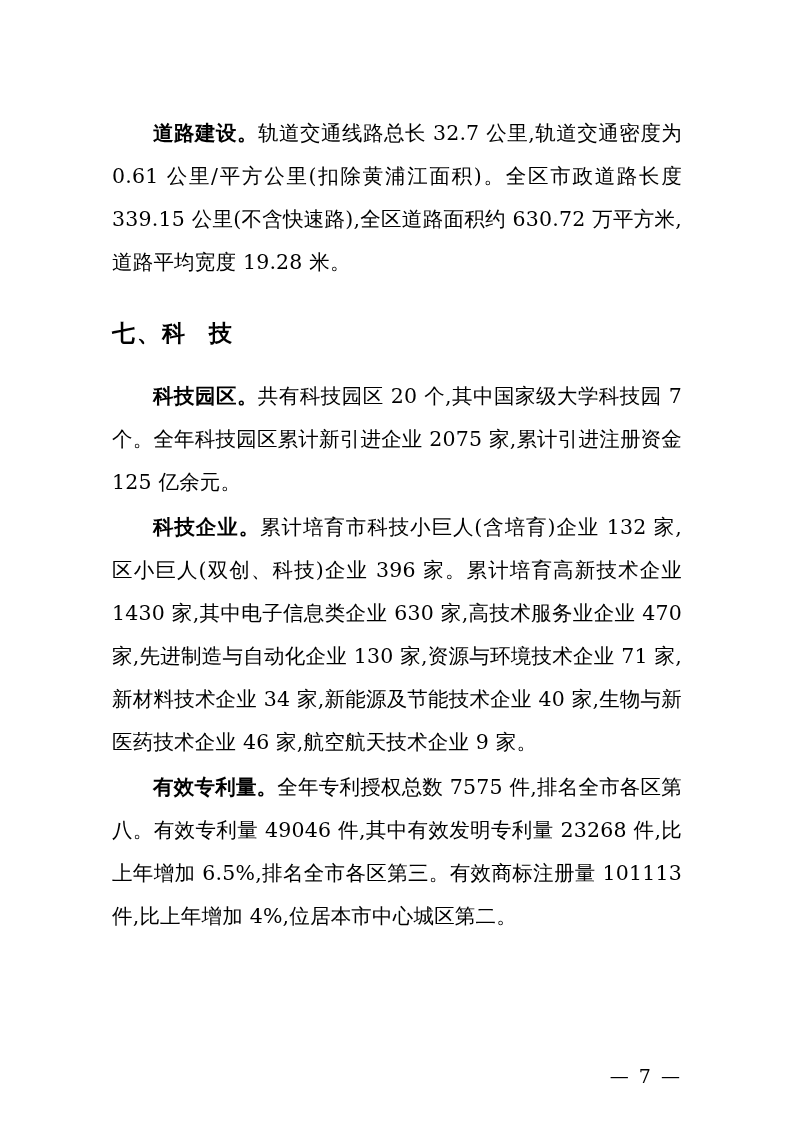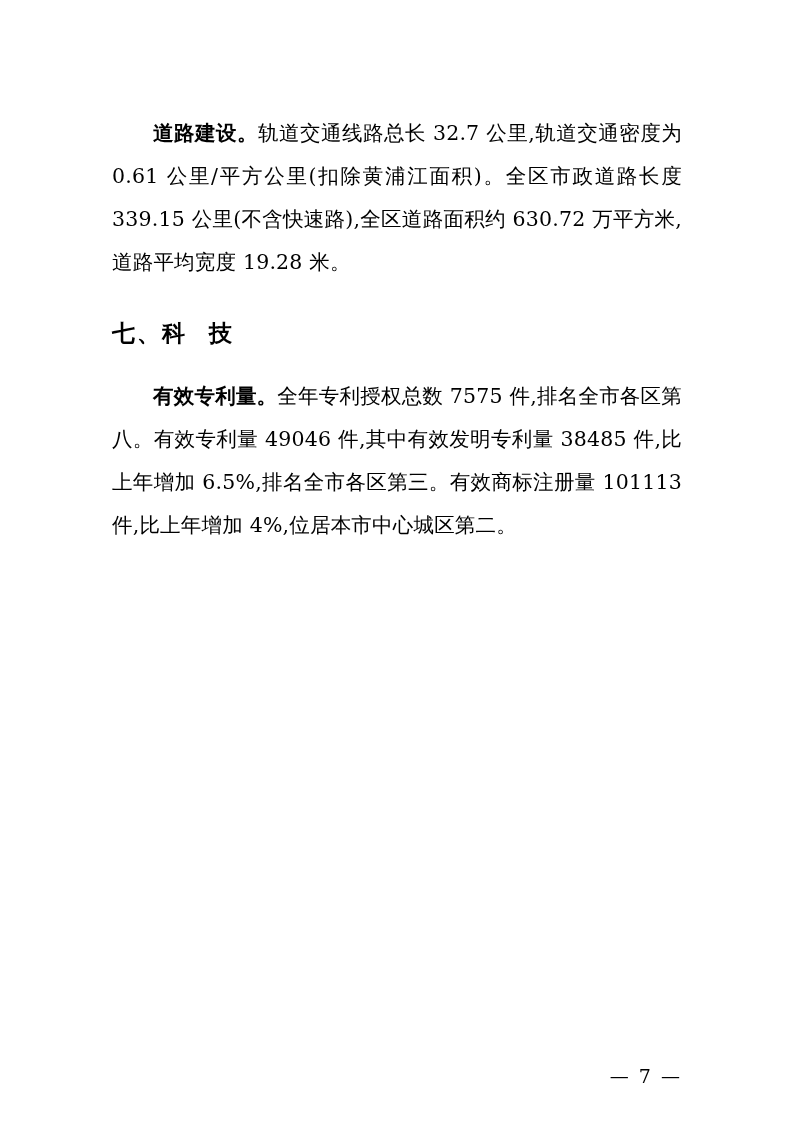--- a/index.html
+++ b/index.html
@@ -59,19 +59,21 @@
 </style>
 </head>
 <body>
 
 <div class="page">
 
   <p class="para"><span class="lead">道路建设。</span><span>轨道交通线路总长 32.7 公里,轨道交通密度为 0.61 公里/平方公里(扣除黄浦江面积)。全区市政道路长度 339.15 公里(不含快速路),全区道路面积约 630.72 万平方米,道路平均宽度 19.28 米。</span></p>
 
   <h2 class="section-title"><span>七、</span><span>科</span><span class="gap"></span><span>技</span></h2>
 
+  <p class="para"><span class="lead">科技园区。</span><span>共有科技园区 20 个,其中国家级大学科技园 7 个。全年科技园区累计新引进企业 2075 家,累计引进注册资金 125 亿余元。</span></p>
 
+  <p class="para"><span class="lead">科技企业。</span><span>累计培育市科技小巨人(含培育)企业 132 家,区小巨人(双创、科技)企业 396 家。累计培育高新技术企业 1430 家,其中电子信息类企业 630 家,高技术服务业企业 470 家,先进制造与自动化企业 130 家,资源与环境技术企业 71 家,新材料技术企业 34 家,新能源及节能技术企业 40 家,生物与新医药技术企业 46 家,航空航天技术企业 9 家。</span></p>
 
-  <p class="para"><span class="lead">有效专利量。</span><span>全年专利授权总数 7575 件,排名全市各区第八。有效专利量 49046 件,其中有效发明专利量 38485 件,比上年增加 6.5%,排名全市各区第三。有效商标注册量 101113 件,比上年增加 4%,位居本市中心城区第二。</span></p>
+  <p class="para"><span class="lead">有效专利量。</span><span>全年专利授权总数 7575 件,排名全市各区第八。有效专利量 49046 件,其中有效发明专利量 23268 件,比上年增加 6.5%,排名全市各区第三。有效商标注册量 101113 件,比上年增加 4%,位居本市中心城区第二。</span></p>
 
 
   <div class="footer">— 7 —</div>
 </div>
 
 </body></html>

